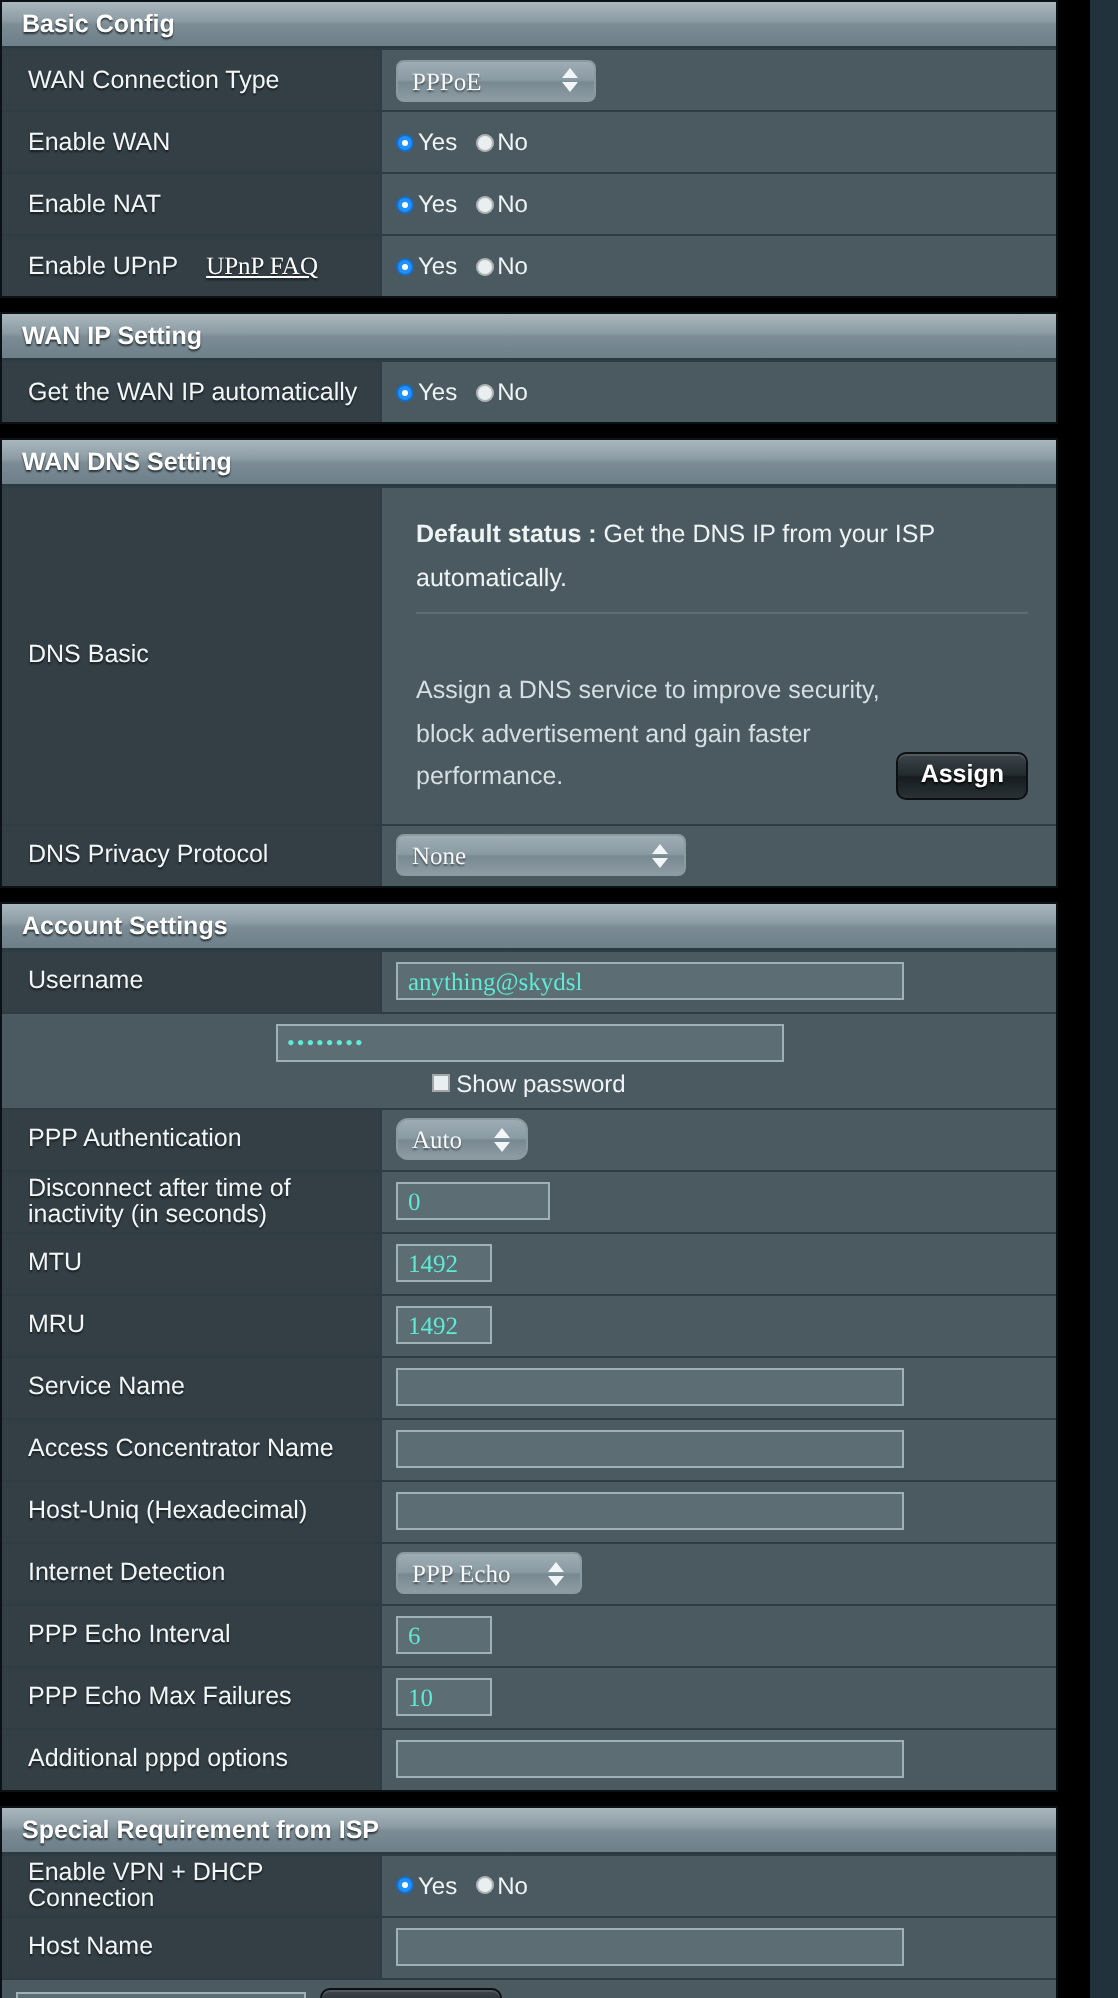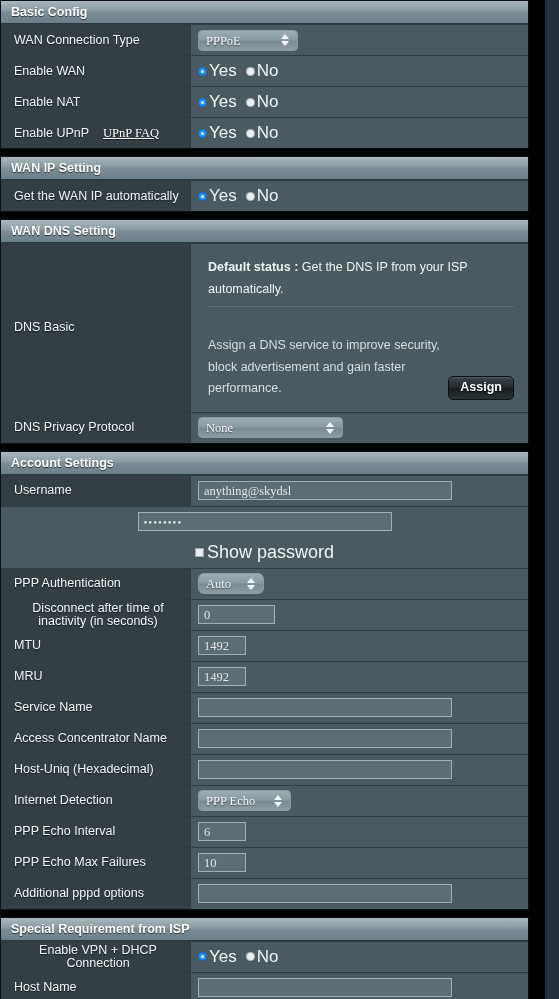--- a/index.html
+++ b/index.html
@@ -59,37 +59,36 @@
     box-sizing: border-box;
     background: #333f45;
     color: #f2f6f7;
     font-size: 12.5px;
     padding: 0 8px 0 13px;
     display: flex;
     align-items: center;
     border-right: 1px solid #2e3c43;
     line-height: 1.04;
     text-shadow: 0 1px 1px rgba(0,0,0,.55);
-    text-align: center;
   }
   .lbl.tight { line-height: 1.0; }
   .val {
     flex: 1;
     box-sizing: border-box;
     padding: 4px 6px 4px 7px;
     display: flex;
     align-items: center;
     flex-wrap: wrap;
     color: #eef3f4;
     font-size: 12.5px;
   }
 
   
   .radio-group { display: flex; align-items: center; gap: 9px; }
-  .radio-opt { display: flex; align-items: center; gap: 2px; font-size: 17px; color: #eef3f4; }
+  .radio-opt { display: flex; align-items: center; gap: 2px; font-size: 12px; color: #eef3f4; }
   .dot {
     width: 9px; height: 9px; border-radius: 50%;
     background: #e9eef0;
     display: inline-block;
     box-shadow: inset 0 0 0 1px rgba(0,0,0,.25);
     position: relative;
   }
   .dot.on {
     background: #1e90ff;
   }
@@ -99,21 +98,21 @@
     left: 3px; top: 3px;
     width: 3px; height: 3px;
     border-radius: 50%;
     background: #ffffff;
   }
 
   
   .inp {
     background: #5d6d74;
     border: 1px solid #9fb0b7;
-    color: #e5e5e5;
+    color: #5eead4;
     font-family: "Liberation Serif", serif;
     font-size: 12.5px;
     height: 19px;
     line-height: 19px;
     padding: 0 5px;
     box-sizing: border-box;
     display: inline-block;
     white-space: nowrap;
     overflow: hidden;
   }
@@ -192,21 +191,21 @@
     cursor: pointer;
   }
 
   .chk {
     width: 9px; height: 9px;
     background: #e9eef0;
     display: inline-block;
     box-shadow: inset 0 0 0 1px rgba(0,0,0,.3);
     margin-right: 1px;
   }
-  .chk-wrap { display: flex; align-items: center; gap: 2px; margin-top: 11px; font-size: 18px; }
+  .chk-wrap { display: flex; align-items: center; gap: 2px; margin-top: 4px; font-size: 12px; }
   .stack { display: flex; flex-direction: column; justify-content: center; padding: 5px 7px; }
   .inline-row { display: flex; align-items: center; gap: 7px; }
 </style>
 </head>
 <body>
 
 <div id="page">
   <div id="gutter"></div>
   <div id="panel">
       <div class="section">

